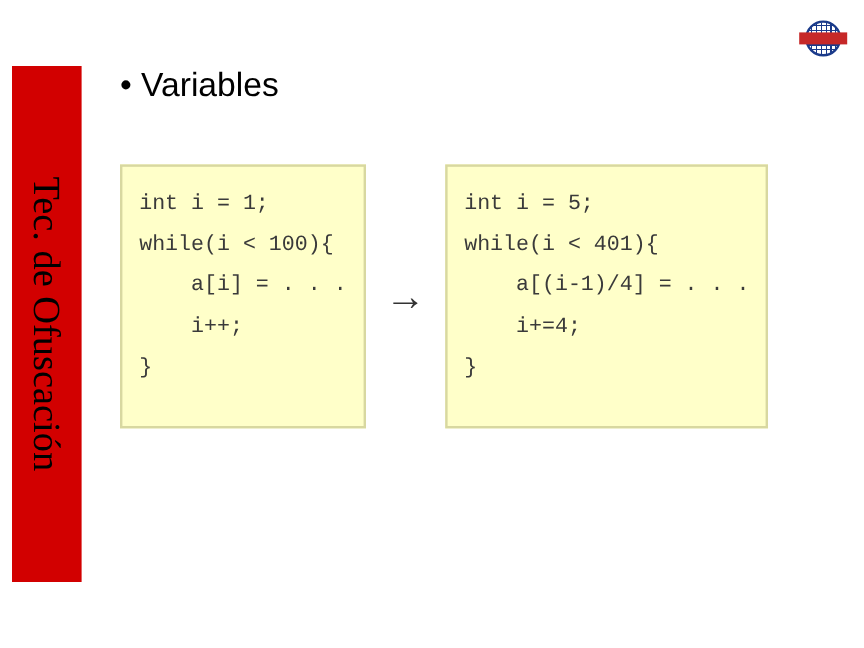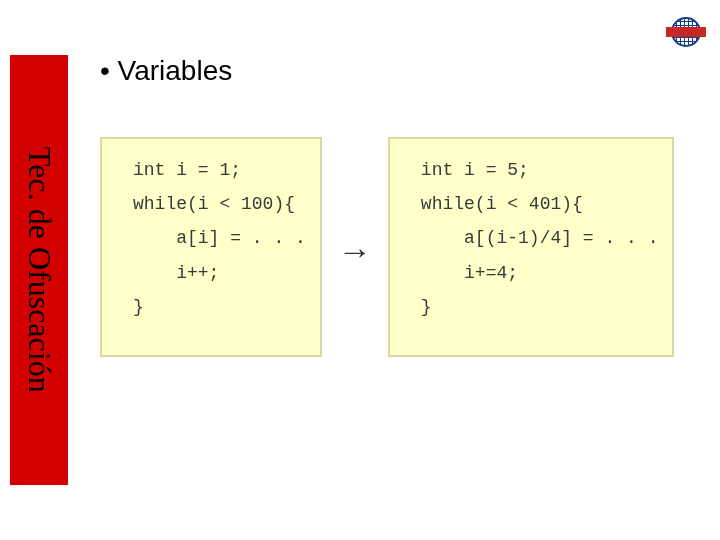--- a/index.html
+++ b/index.html
@@ -76,21 +76,21 @@
     }
     .code-area {
       display: flex;
       align-items: center;
       gap: 12px;
       margin-top: 40px;
     }
     .code-box {
       background: #ffffc9;
       border: 2px solid #d8d8a0;
-      padding: 14px 14px 14px 31px;
+      padding: 14px 14px 14px 14px;
       font-family: 'Courier New', monospace;
       font-size: 18px;
       color: #3a3a3a;
       line-height: 1.9;
       white-space: pre;
       min-width: 200px;
       min-height: 220px;
     }
     .arrow {
       font-size: 34px;

